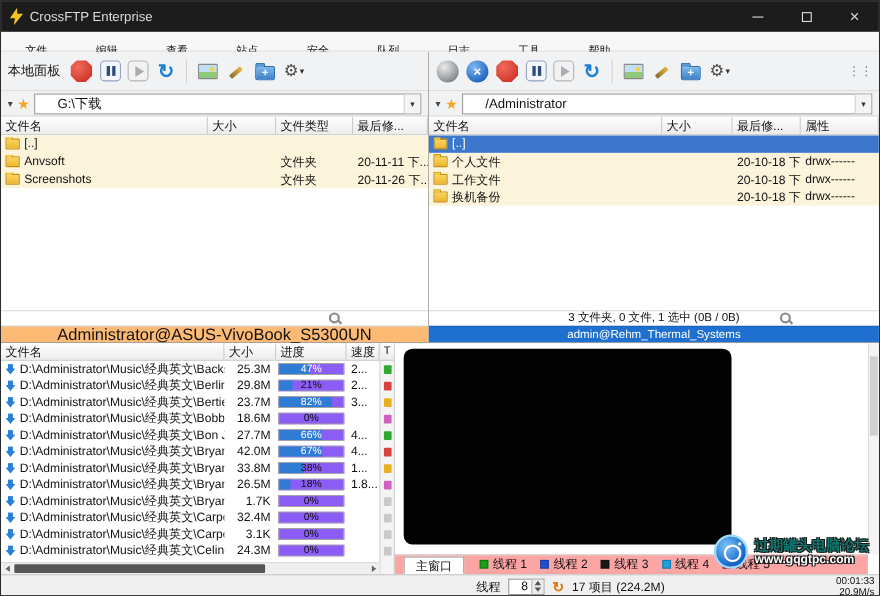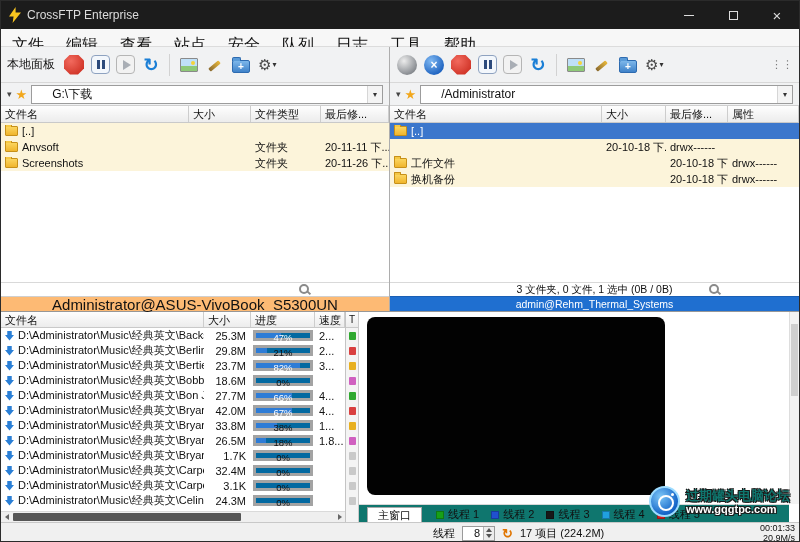--- a/index.html
+++ b/index.html
@@ -11,21 +11,21 @@
   .titlebar{height:28px;background:#1c1c1c;display:flex;align-items:center;padding-left:8px;gap:6px;color:#e6e6e6;}
   .bolt{width:12px;height:16px;background:#f7c41f;clip-path:polygon(55% 0,0 60%,38% 60%,30% 100%,100% 35%,55% 35%);}
   .title{font-size:12px;color:#dcdcdc;}
   .win-btns{margin-left:auto;display:flex;height:100%;}
   .win-btn{width:44px;height:100%;display:flex;align-items:center;justify-content:center;color:#ddd;font-size:15px;}
   .min-glyph{width:10px;height:1px;background:#ddd;display:inline-block;}
   .max-glyph{width:9px;height:9px;border:1px solid #ddd;display:inline-block;}
 
   
   .menubar{height:18px;background:#f7f7f7;border-bottom:1px solid #dcdcdc;display:flex;align-items:center;}
-  .menu-item{padding:0 11px;font-size:16px;margin-top:16px;}
+  .menu-item{padding:0 22px;font-size:10px;margin-top:16px;}
 
   
   .panels{display:flex;height:264px;align-items:flex-end;}
   .panel{display:flex;flex-direction:column;}
   .panel.local{width:389px;border-right:1px solid #adadad;}
   .panel.remote{flex:1;}
 
   .toolbar{height:36px;display:flex;align-items:center;gap:6px;padding:0 6px;background:#f1f2f3;border-bottom:1px solid #d8d8d8;}
   .tb-label{margin-right:2px;}
   .ic{display:inline-flex;align-items:center;justify-content:center;width:22px;height:22px;flex:0 0 auto;}
@@ -83,42 +83,42 @@
   .remote-footer{background:#1f6fd0;color:#fff;font-size:10.5px;border-top:1px solid #1a5fb4;}
 
   
   .bottom{display:flex;height:211px;border-top:1px solid #979797;background:#f0f0f0;}
   .queue{width:345px;background:#fff;border-right:1px solid #c4c4c4;display:flex;flex-direction:column;}
   .queue-header{height:16px;}
   .queue-body{height:180px;overflow:hidden;}
   .qrow{height:15px;align-items:center;font-size:11px;}
   .dl-icon{flex:0 0 9px;width:9px;height:10px;background:#2a7fd6;clip-path:polygon(25% 0,75% 0,75% 45%,100% 45%,50% 100%,0 45%,25% 45%);}
   .prog{padding:0 2px;}
-  .pbar{position:relative;height:11px;border:3px solid #a3a3a3;background:#0369a1;}
+  .pbar{position:relative;height:11px;border:1px solid #a3a3a3;background:#8b5cf6;}
   .pfill{position:absolute;left:0;top:0;bottom:0;background:#2e7cd6;}
   .plabel{position:absolute;inset:0;text-align:center;font-size:9.5px;line-height:10px;color:#111;}
   .plabel.lt{color:#fff;}
   .hscroll{margin-top:auto;position:relative;height:11px;background:#efefef;border-top:1px solid #dadada;}
   .harrow{position:absolute;top:0;bottom:0;width:11px;display:flex;align-items:center;justify-content:center;}
   .harrow.left{left:0;}
   .harrow.right{right:0;}
   .harrow.left::after{content:"";border-top:3px solid transparent;border-bottom:3px solid transparent;border-right:4px solid #666;}
   .harrow.right::after{content:"";border-top:3px solid transparent;border-bottom:3px solid transparent;border-left:4px solid #666;}
   .hthumb{position:absolute;left:12px;top:1px;height:8px;width:228px;background:#565656;border-radius:1px;}
 
   .tcol{width:13px;background:#f4f4f4;border-right:1px solid #c9c9c9;display:flex;flex-direction:column;}
   .tcol-header{height:16px;text-align:center;font-size:10px;background:linear-gradient(#fefefe,#ececec);border-bottom:1px solid #c9c9c9;line-height:15px;}
   .tcell{height:15px;display:flex;align-items:center;justify-content:center;}
   .tdot{width:7px;height:8px;border-radius:1px;}
 
   .monitor{flex:1;position:relative;background:#fff;}
   .graph{position:absolute;left:8px;top:5px;width:298px;height:178px;background:#020202;border-radius:8px;}
   .vscroll{position:absolute;right:0;top:0;bottom:18px;width:10px;background:#f3f3f3;border-left:1px solid #ddd;}
   .vthumb{position:absolute;left:1px;top:12px;width:7px;height:72px;background:#cfcfcf;}
-  .tabrow{position:absolute;left:0;right:10px;bottom:0;height:18px;display:flex;align-items:flex-end;background:#0f766e;border-top:1px solid #d8d8d8;}
+  .tabrow{position:absolute;left:0;right:10px;bottom:0;height:18px;display:flex;align-items:flex-start;background:#fca5a5;border-top:1px solid #d8d8d8;}
   .tab{margin-left:8px;height:16px;display:flex;align-items:center;background:#fff;border:1px solid #a8a8a8;border-bottom:1px solid #fff;padding:0 10px;font-size:11px;position:relative;top:1px;}
   .legend{display:flex;gap:12px;margin-left:14px;font-size:11px;}
   .legend-item{display:flex;align-items:center;}
   .lsq{width:8px;height:8px;margin-right:4px;border:1px solid rgba(0,0,0,.25);display:inline-block;}
 
   
   .statusbar{height:21px;background:#f0f0f0;border-top:1px solid #c8c8c8;display:flex;align-items:center;font-size:11px;position:relative;}
   .sb-left{margin-left:432px;display:flex;align-items:center;gap:7px;}
   .spinner{display:inline-flex;height:15px;border:1px solid #9a9a9a;background:#fff;align-items:stretch;}
   .spin-val{width:20px;text-align:right;padding:0 3px;line-height:13px;}
@@ -299,20 +299,24 @@
           <div class="grid-remote rrow sel">
             <div class="cell name-cell">
               <span class="folder-icon"></span>
               <span>[..]</span>
             </div>
             <div class="cell num"></div>
             <div class="cell"></div>
             <div class="cell"></div>
           </div>
           <div class="grid-remote rrow">
+            <div class="cell name-cell">
+              <span class="folder-icon"></span>
+              <span>个人文件</span>
+            </div>
             <div class="cell num"></div>
             <div class="cell">20-10-18 下...</div>
             <div class="cell">drwx------</div>
           </div>
           <div class="grid-remote rrow">
             <div class="cell name-cell">
               <span class="folder-icon"></span>
               <span>工作文件</span>
             </div>
             <div class="cell num"></div>

